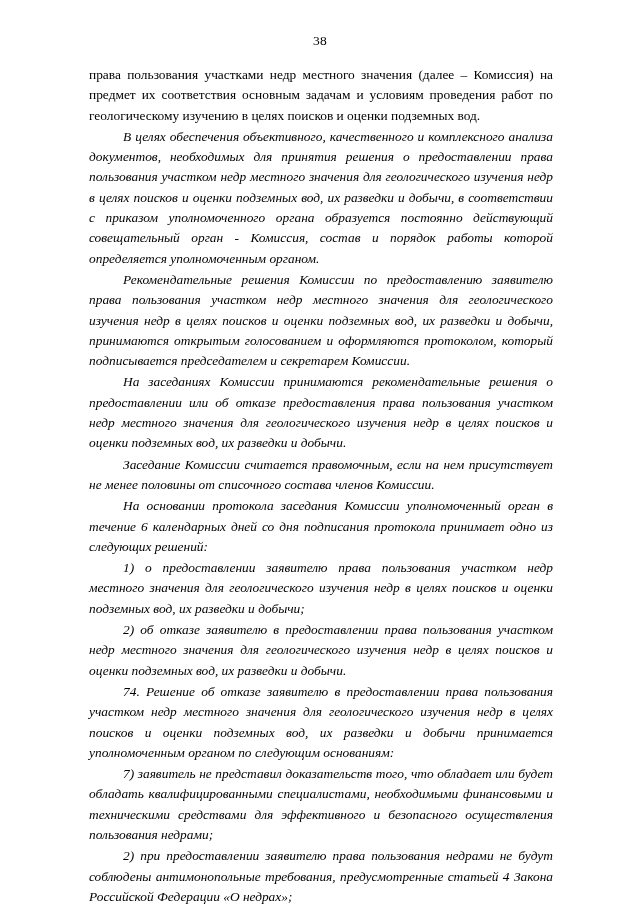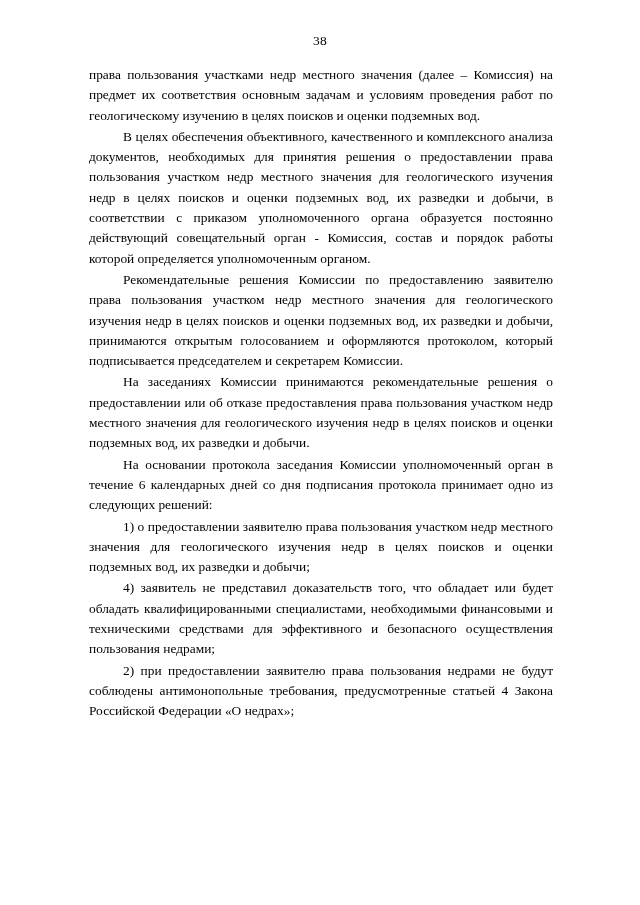--- a/index.html
+++ b/index.html
@@ -41,33 +41,37 @@
     margin: 1px;
     font-size: 13.4px;
     line-height: 20.3px;
     text-align: justify;
     text-justify: inter-word;
     text-indent: 0;
     hyphens: none;
   }
   p.para.indent {
     text-indent: 34px;
+    font-style: italic;
   }
 </style>
 </head>
 <body>
 
 <div class="page">
 
   <div class="page-number">38</div>
 
   <div class="body-text">
     <p class="para">права пользования участками недр местного значения (далее – Комиссия) на предмет их соответствия основным задачам и условиям проведения работ по геологическому изучению в целях поисков и оценки подземных вод.</p>
     <p class="para indent">В целях обеспечения объективного, качественного и комплексного анализа документов, необходимых для принятия решения о предоставлении права пользования участком недр местного значения для геологического изучения недр в целях поисков и оценки подземных вод, их разведки и добычи, в соответствии с приказом уполномоченного органа образуется постоянно действующий совещательный орган - Комиссия, состав и порядок работы которой определяется уполномоченным органом.</p>
     <p class="para indent">Рекомендательные решения Комиссии по предоставлению заявителю права пользования участком недр местного значения для геологического изучения недр в целях поисков и оценки подземных вод, их разведки и добычи, принимаются открытым голосованием и оформляются протоколом, который подписывается председателем и секретарем Комиссии.</p>
     <p class="para indent">На заседаниях Комиссии принимаются рекомендательные решения о предоставлении или об отказе предоставления права пользования участком недр местного значения для геологического изучения недр в целях поисков и оценки подземных вод, их разведки и добычи.</p>
+    <p class="para indent">Заседание Комиссии считается правомочным, если на нем присутствует не менее половины от списочного состава членов Комиссии.</p>
     <p class="para indent">На основании протокола заседания Комиссии уполномоченный орган в течение 6 календарных дней со дня подписания протокола принимает одно из следующих решений:</p>
     <p class="para indent">1) о предоставлении заявителю права пользования участком недр местного значения для геологического изучения недр в целях поисков и оценки подземных вод, их разведки и добычи;</p>
-    <p class="para indent">4) заявитель не представил доказательств того, что обладает или будет обладать квалифицированными специалистами, необходимыми финансовыми и техническими средствами для эффективного и безопасного осуществления пользования недрами;</p>
+    <p class="para indent">2) об отказе заявителю в предоставлении права пользования участком недр местного значения для геологического изучения недр в целях поисков и оценки подземных вод, их разведки и добычи.</p>
+    <p class="para indent">74. Решение об отказе заявителю в предоставлении права пользования участком недр местного значения для геологического изучения недр в целях поисков и оценки подземных вод, их разведки и добычи принимается уполномоченным органом по следующим основаниям:</p>
+    <p class="para indent">7) заявитель не представил доказательств того, что обладает или будет обладать квалифицированными специалистами, необходимыми финансовыми и техническими средствами для эффективного и безопасного осуществления пользования недрами;</p>
     <p class="para indent">2) при предоставлении заявителю права пользования недрами не будут соблюдены антимонопольные требования, предусмотренные статьей 4 Закона Российской Федерации «О недрах»;</p>
   </div>
 
 </div>
 
 </body></html>

